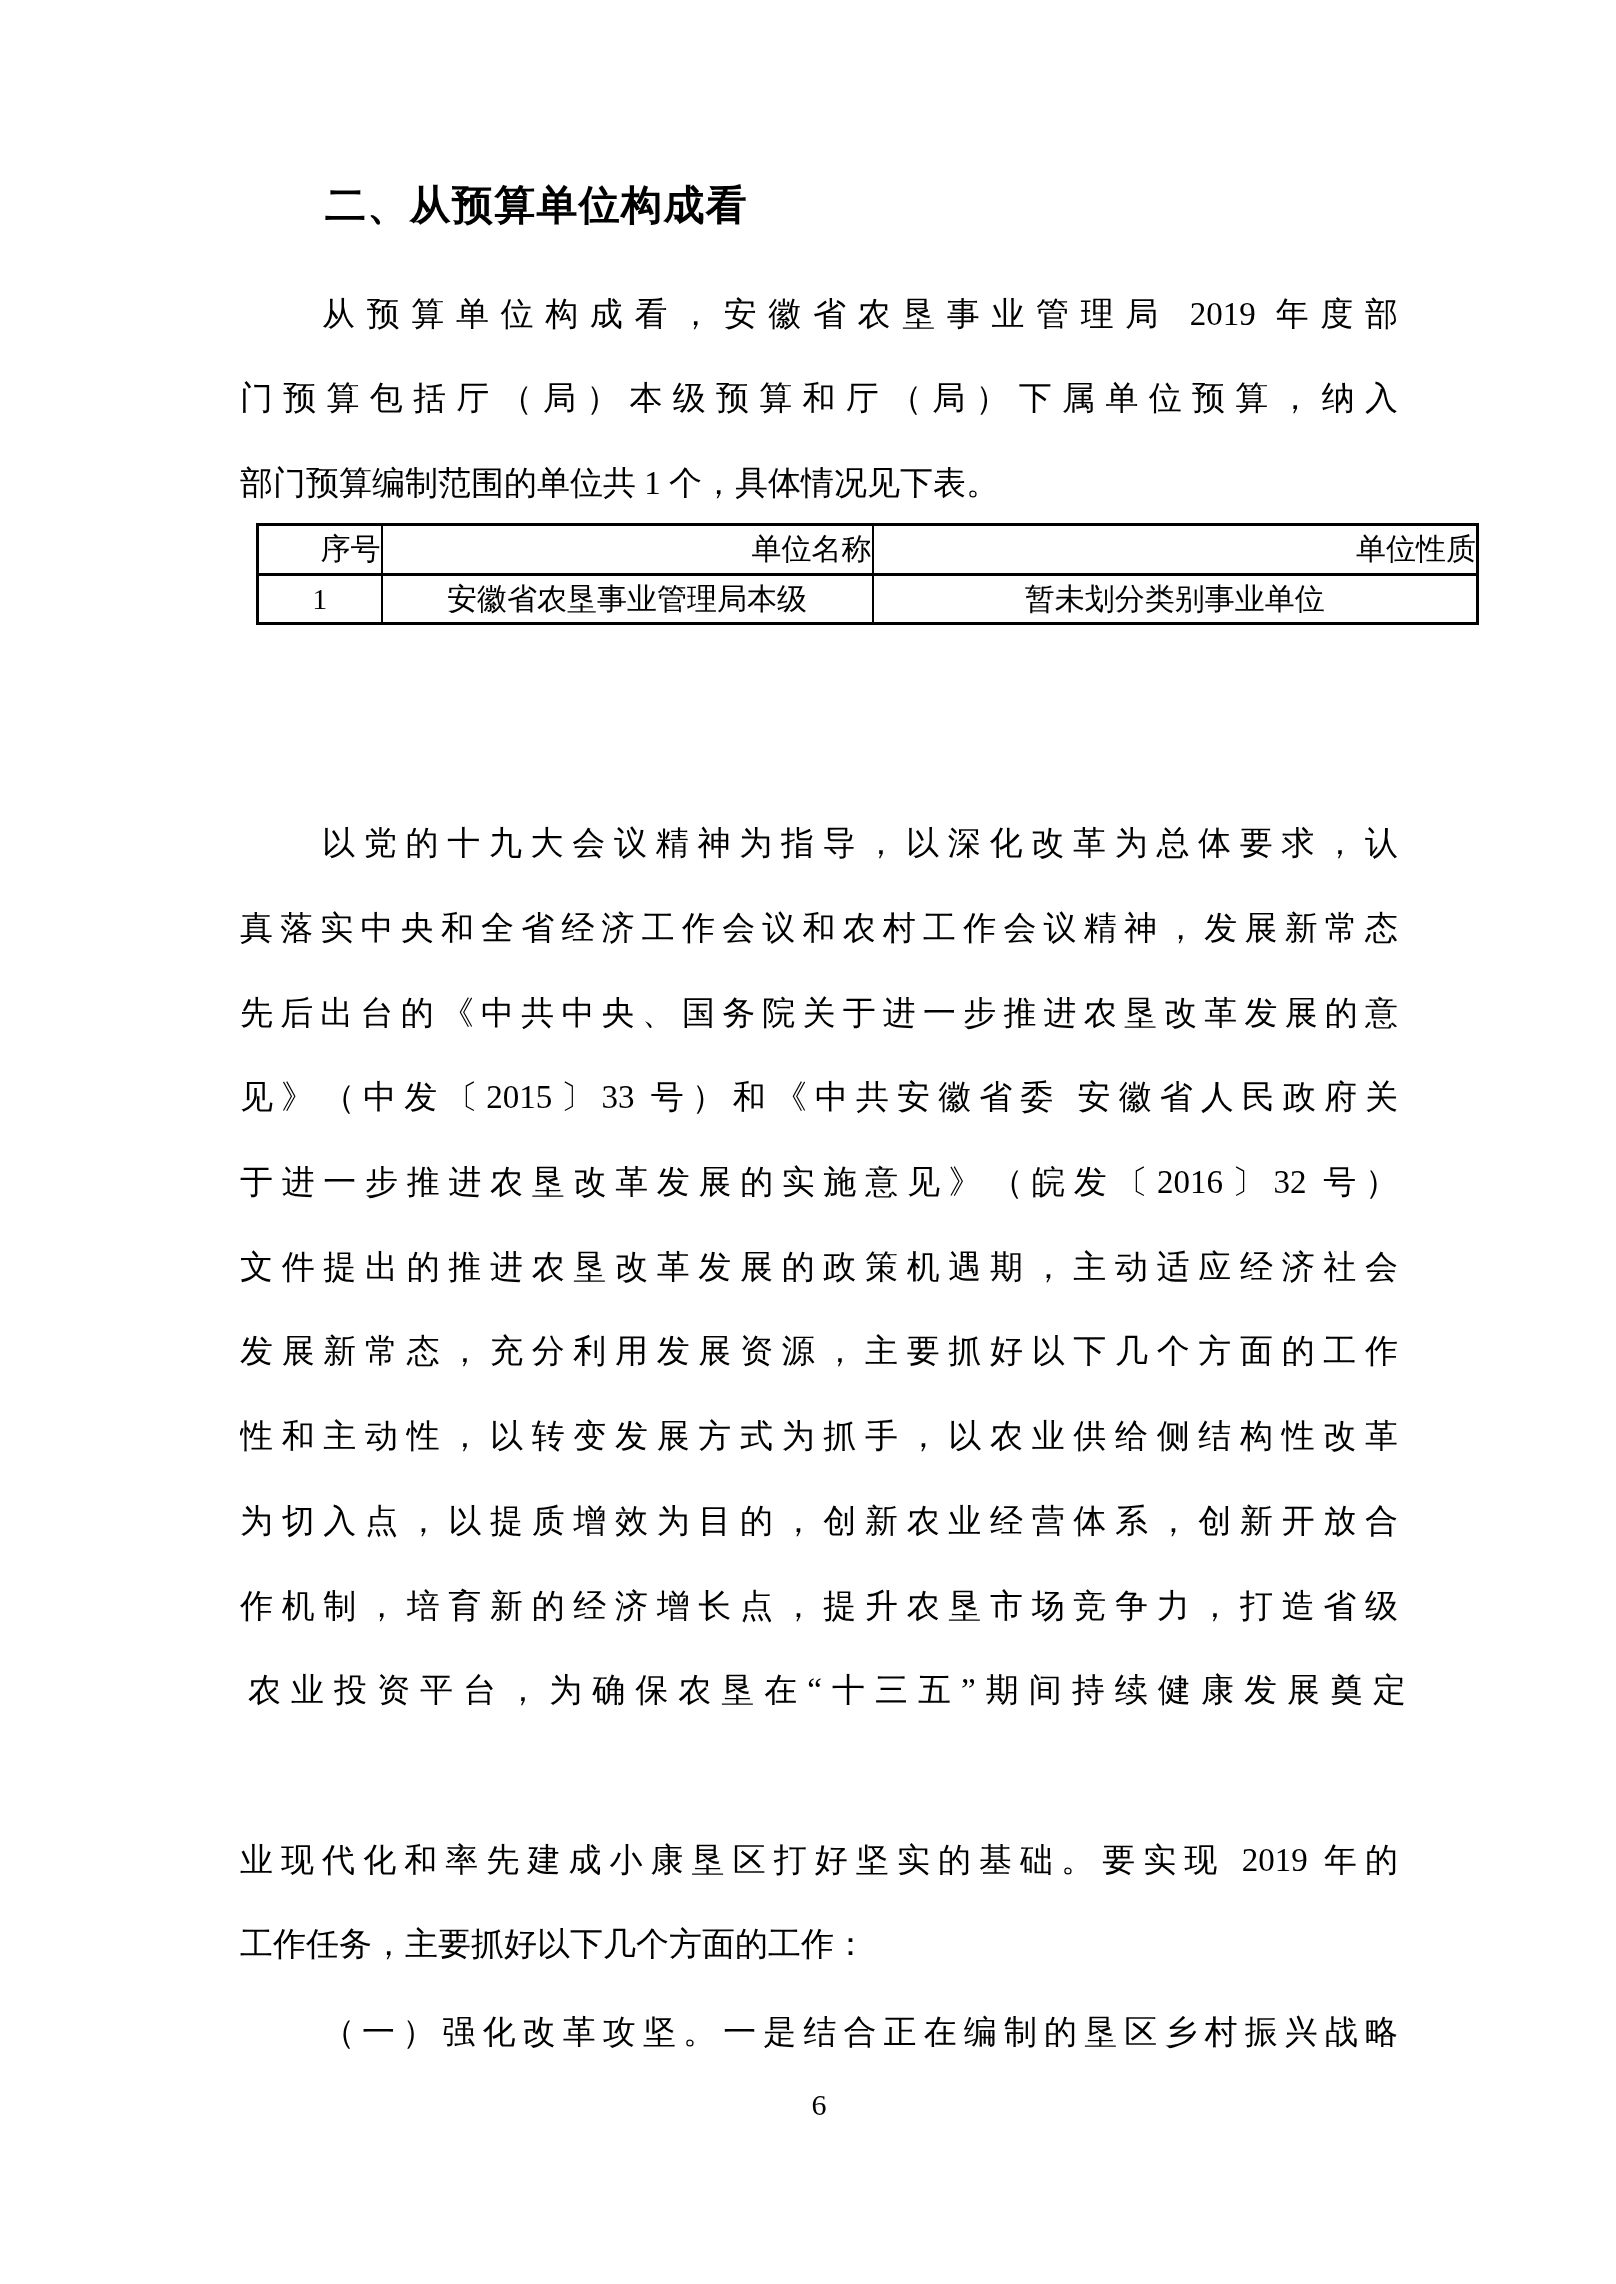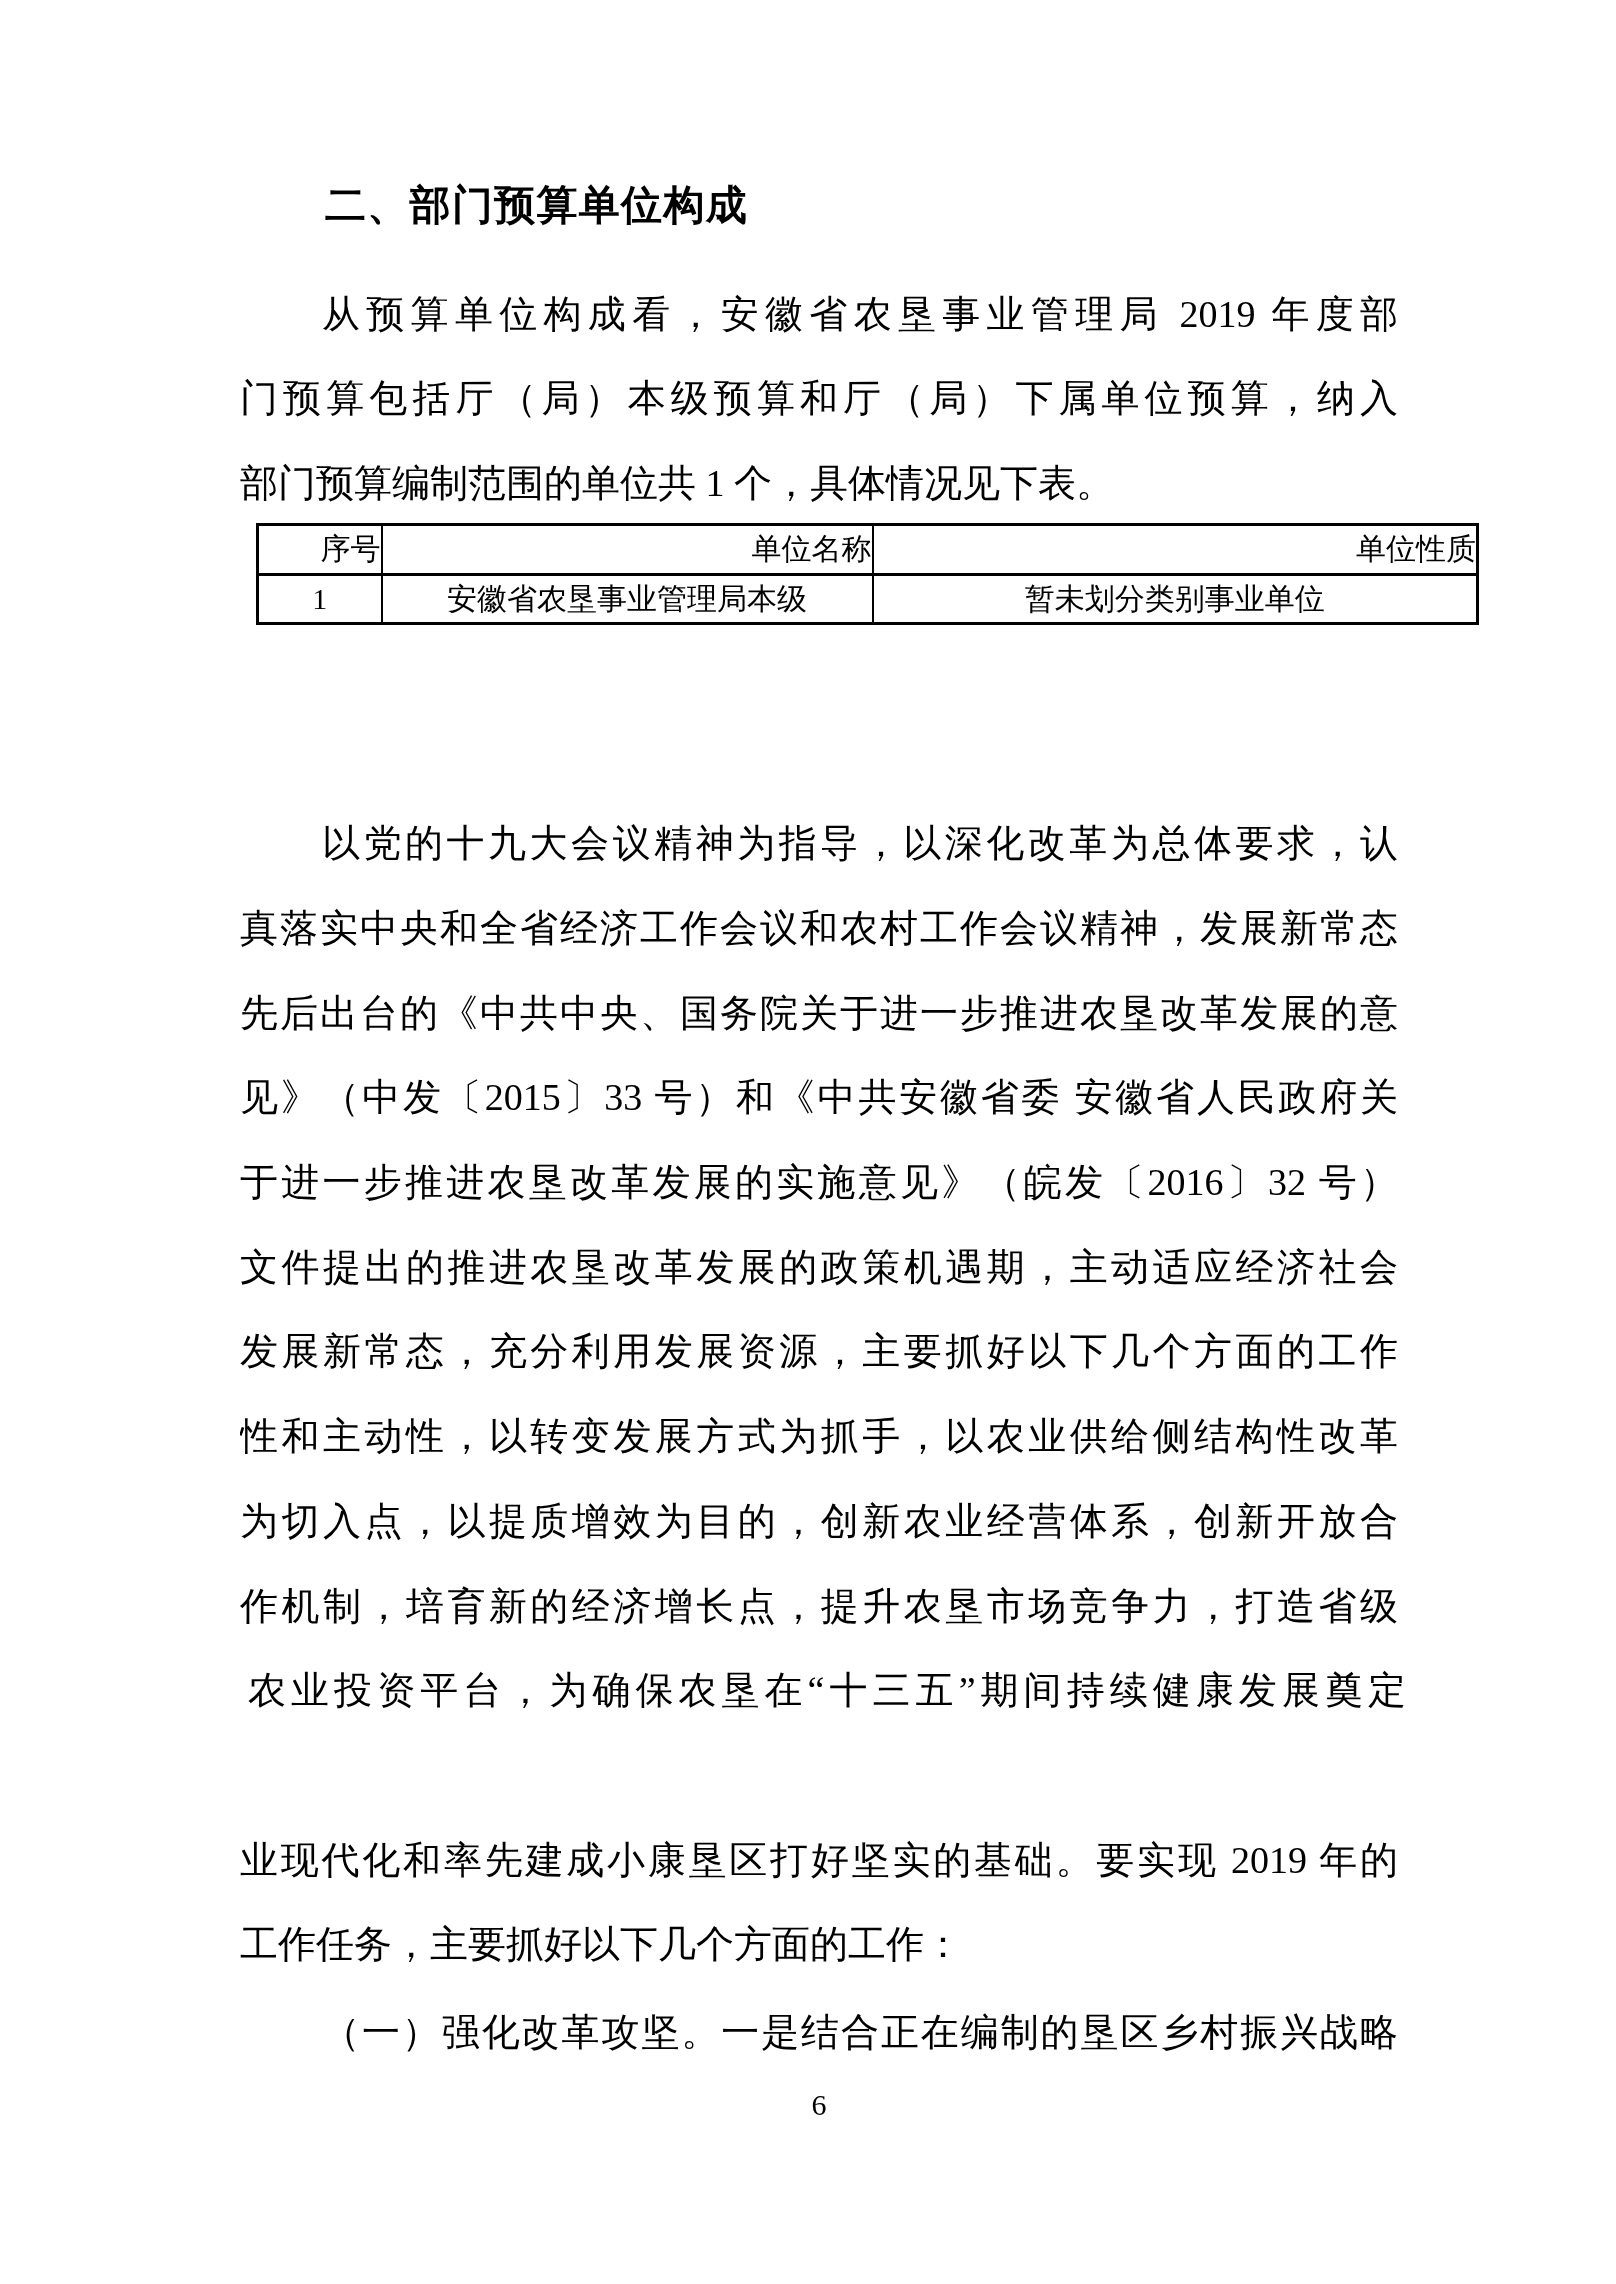--- a/index.html
+++ b/index.html
@@ -16,21 +16,21 @@
     box-sizing:border-box;padding-left:85px;
     font-family:"Liberation Sans", sans-serif;
     font-weight:bold;
     font-size:41px;line-height:60px;height:60px;
     letter-spacing:1.3px;
     white-space:nowrap;
   }
   .line{
     position:absolute;left:240px;width:1158px;
     box-sizing:border-box;
-    font-size:38px;line-height:85px;height:85px;
+    font-size:33px;line-height:85px;height:85px;
     text-align:justify;text-align-last:justify;
     text-justify:inter-character;
     overflow:hidden;
   }
   .line.indent{padding-left:82px;}
   .line.flush{text-align:left;text-align-last:left;white-space:nowrap;}
   table.units{
     position:absolute;left:256px;top:523px;
     width:1220px;
     border-collapse:collapse;table-layout:fixed;
@@ -50,21 +50,21 @@
   .pagenum{
     position:absolute;left:240px;width:1158px;top:2082px;
     text-align:center;font-size:30px;line-height:46px;
   }
 </style>
 </head>
 <body>
 
 <div class="page">
 
-  <div class="heading" style="top:175px;">二、部门预算单位构成</div>
+  <div class="heading" style="top:175px;">二、从预算单位构成看</div>
 
   <div class="line indent" style="top:272px;">从预算单位构成看，安徽省农垦事业管理局 2019 年度部</div>
   <div class="line" style="top:356px;">门预算包括厅（局）本级预算和厅（局）下属单位预算，纳入</div>
   <div class="line flush" style="top:441px;">部门预算编制范围的单位共 1 个，具体情况见下表。</div>
 
   <table class="units">
     <colgroup>
       <col style="width:124px;">
       <col style="width:491px;">
       <col style="width:605px;">

